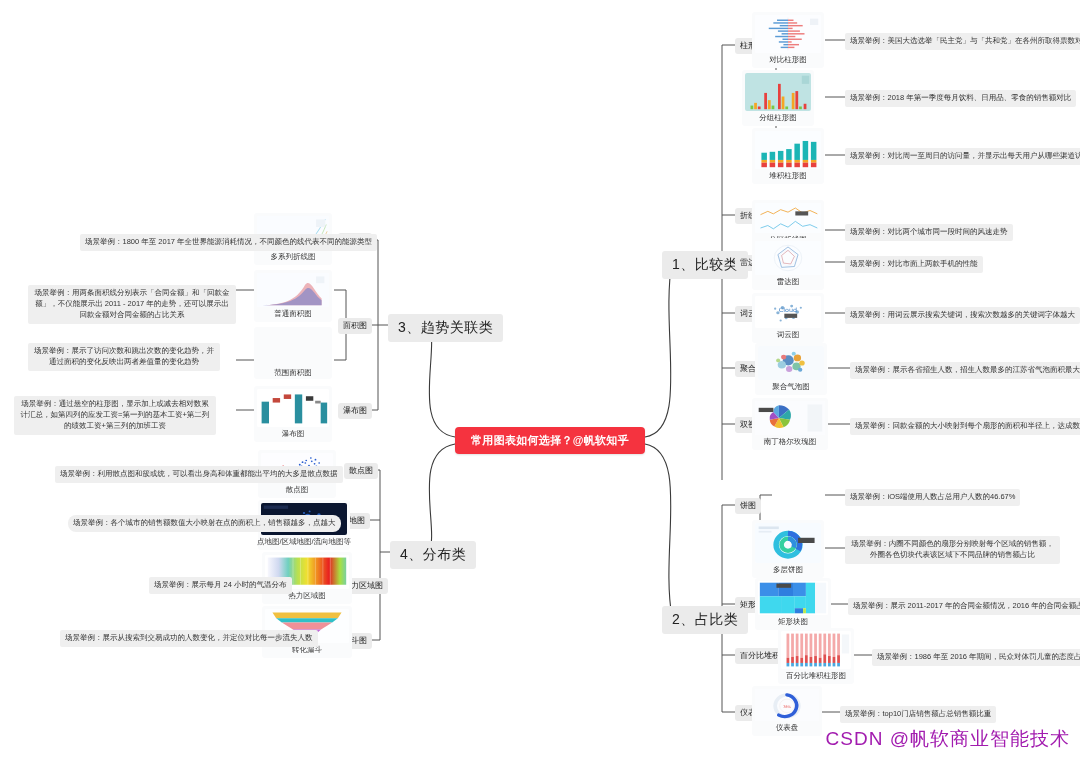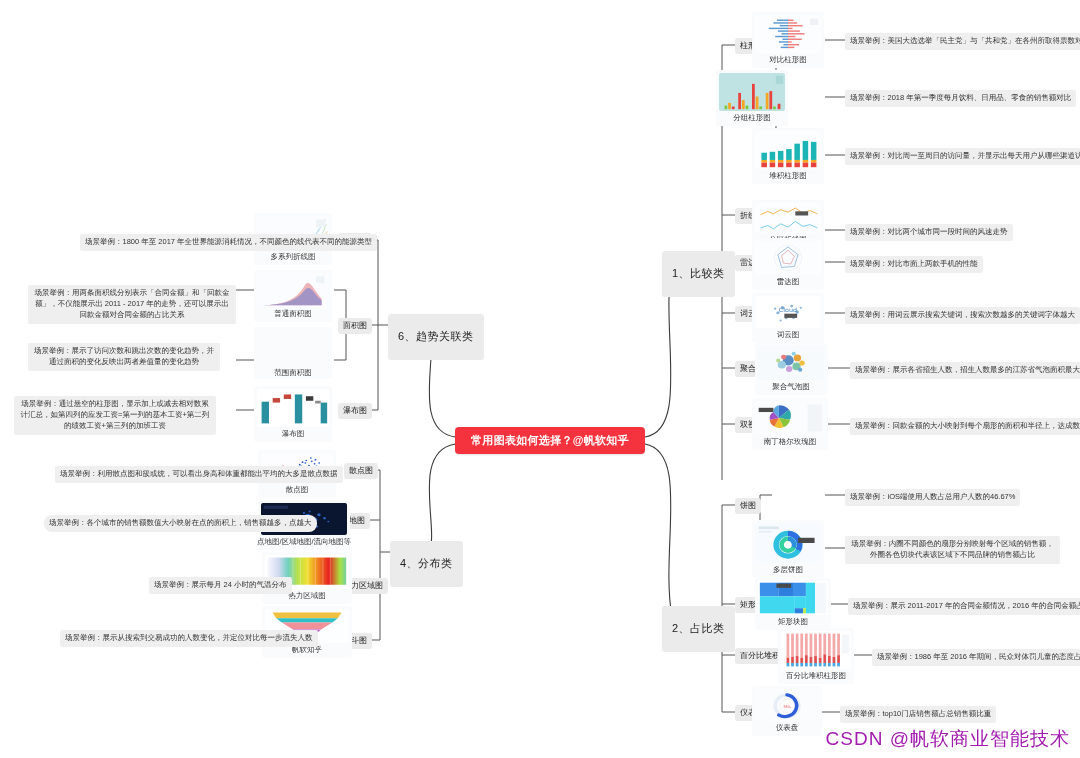--- a/index.html
+++ b/index.html
@@ -15,21 +15,21 @@
   .node {
     position: absolute;
     background: #ebebeb;
     color: #222;
     border-radius: 3px;
     padding: 3px 7px;
     font-size: 9px;
     line-height: 1.25;
     white-space: nowrap;
   }
-  .node.main { font-size: 11px; padding: 16px 10px; letter-spacing: .5px; }
+  .node.main { font-size: 14px; padding: 5px 10px; letter-spacing: .5px; }
   .node.sub  { font-size: 8px; padding: 3px 5px; }
 
   .center-node {
     position: absolute;
     left: 455px; top: 427px;
     width: 190px; height: 27px;
     background: #f5333f;
     color: #fff;
     border-radius: 4px;
     display: flex; align-items: center; justify-content: center;
@@ -169,21 +169,21 @@
       <path d="M 258 520 L 240 520"></path>
       <path d="M 262 585 L 244 585"></path>
       <path d="M 262 640 L 244 640"></path>
     </g>
   </svg>
 
   <div class="center-node">常用图表如何选择？@帆软知乎</div>
 
   <div class="node main" style="left:662px; top:251px;">1、比较类</div>
   <div class="node main" style="left:662px; top:606px;">2、占比类</div>
-  <div class="node main" style="left:388px; top:314px;">6、趋势关联类</div>
+  <div class="node main" style="left:388px; top:314px;">3、趋势关联类</div>
   <div class="node main" style="left:390px; top:541px;">4、分布类</div>
 
   <div class="node sub" style="left:735px; top:38px;">柱形图</div>
   <div class="node sub" style="left:735px; top:208px;">折线图</div>
   <div class="node sub" style="left:735px; top:255px;">雷达图</div>
   <div class="node sub" style="left:735px; top:306px;">词云图</div>
   <div class="node sub" style="left:735px; top:361px;">聚合气泡图</div>
   <div class="node sub" style="left:735px; top:417px;">双视图</div>
 
   <div class="thumb" style="left:752px; top:12px; width:72px; height:56px;justify-content:space-between;">
@@ -217,21 +217,21 @@
             <rect x="36" y="32" width="12" height="1.6"></rect>
           <rect x="36" y="35" width="7" height="1.6"></rect>
         </g>
         <rect x="60" y="4" width="9" height="7" fill="#eef2f7"></rect>
       </svg>
     </div>
     <div class="cap">对比柱形图</div>
   </div>
   <div class="desc nowrap" style="left:845px; top:33px;">场景举例：美国大选选举「民主党」与「共和党」在各州所取得票数对比</div>
 
-  <div class="thumb" style="left:716px; top:70px; width:72px; height:56px;">
+  <div class="thumb" style="left:742px; top:70px; width:72px; height:56px;">
     <div class="pic">
       <svg viewBox="0 0 72 42" preserveAspectRatio="none">
         <rect width="72" height="42" fill="#bfe3e3"></rect>
         <g>
           <rect x="6" y="36" width="3" height="4" fill="#7ac943"></rect>
             <rect x="10" y="33" width="3" height="7" fill="#f5a623"></rect>
             <rect x="14" y="37" width="3" height="3" fill="#e8413e"></rect>
           <rect x="21" y="22" width="3" height="18" fill="#e8413e"></rect>
             <rect x="25" y="30" width="3" height="10" fill="#f5a623"></rect>
             <rect x="29" y="36" width="3" height="4" fill="#7ac943"></rect>
@@ -608,21 +608,21 @@
             <circle cx="60" cy="28" r="1.2"></circle>
           <circle cx="33" cy="24" r="1"></circle>
             <circle cx="72" cy="22" r="1"></circle>
             <circle cx="52" cy="10" r="1"></circle>
         </g>
         <rect x="3" y="3" width="26" height="4" fill="#1b2b50"></rect>
       </svg>
     </div>
     <div class="cap">点地图/区域地图/流向地图等</div>
   </div>
-  <div class="desc nowrap" style="left:44px; top:515px;border-radius:8px;">场景举例：各个城市的销售额数值大小映射在点的面积上，销售额越多，点越大</div>
+  <div class="desc nowrap" style="left:68px; top:515px;border-radius:8px;">场景举例：各个城市的销售额数值大小映射在点的面积上，销售额越多，点越大</div>
 
   <div class="thumb" style="left:262px; top:552px; width:90px; height:52px;">
     <div class="pic">
       <svg viewBox="0 0 90 40" preserveAspectRatio="none">
         <defs>
           <linearGradient id="hg" x1="0" y1="0" x2="1" y2="0">
             <stop offset="0%" stop-color="#f7f7fd"></stop>
             <stop offset="14%" stop-color="#cfd8f0"></stop>
             <stop offset="26%" stop-color="#6fd0c0"></stop>
             <stop offset="38%" stop-color="#b8e050"></stop>
@@ -653,18 +653,18 @@
     <div class="pic">
       <svg viewBox="0 0 90 40" preserveAspectRatio="none">
         <rect width="90" height="40" fill="#fdfeff"></rect>
         <path d="M8,4  L82,4  L78,11 L12,11 Z" fill="#f0c040"></path>
         <path d="M12,11 L78,11 L72,16 L18,16 Z" fill="#2fc0c8"></path>
         <path d="M18,16 L72,16 L60,24 L30,24 Z" fill="#f09098"></path>
         <path d="M30,24 L60,24 L54,30 L36,30 Z" fill="#c068d8"></path>
         <path d="M36,30 L54,30 L50,36 L40,36 Z" fill="#8878e0"></path>
       </svg>
     </div>
-    <div class="cap">帆软知乎</div>
+    <div class="cap">转化漏斗</div>
   </div>
   <div class="desc nowrap" style="left:60px; top:630px;">场景举例：展示从搜索到交易成功的人数变化，并定位对比每一步流失人数</div>
 
   <div class="watermark">CSDN @帆软商业智能技术</div>
 </div>
 
 </body></html>

